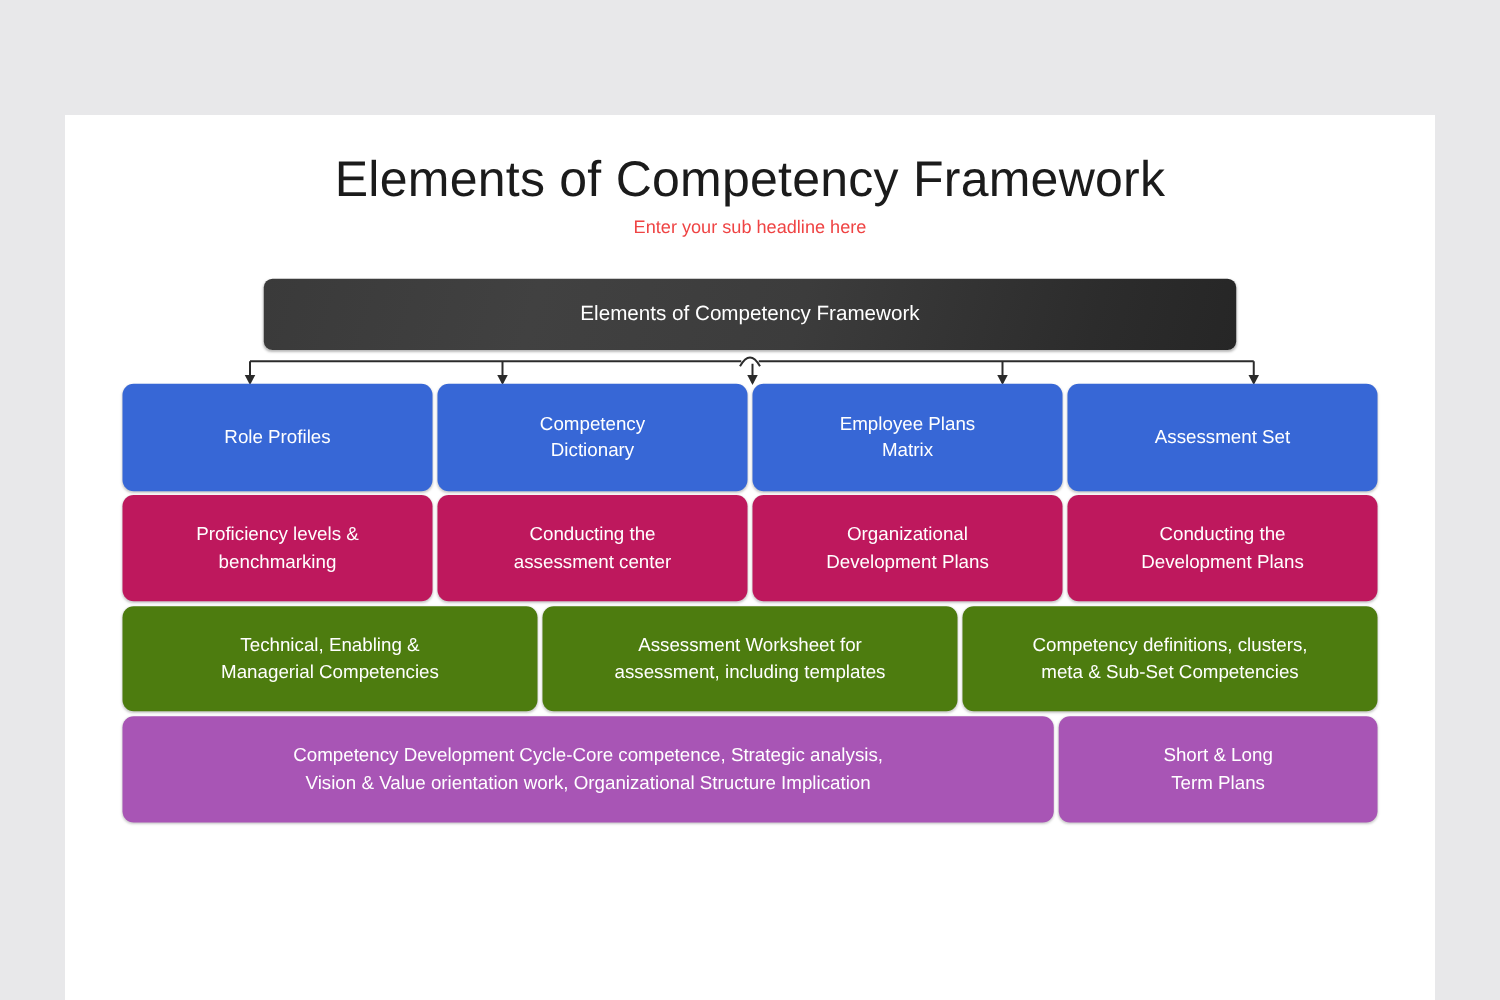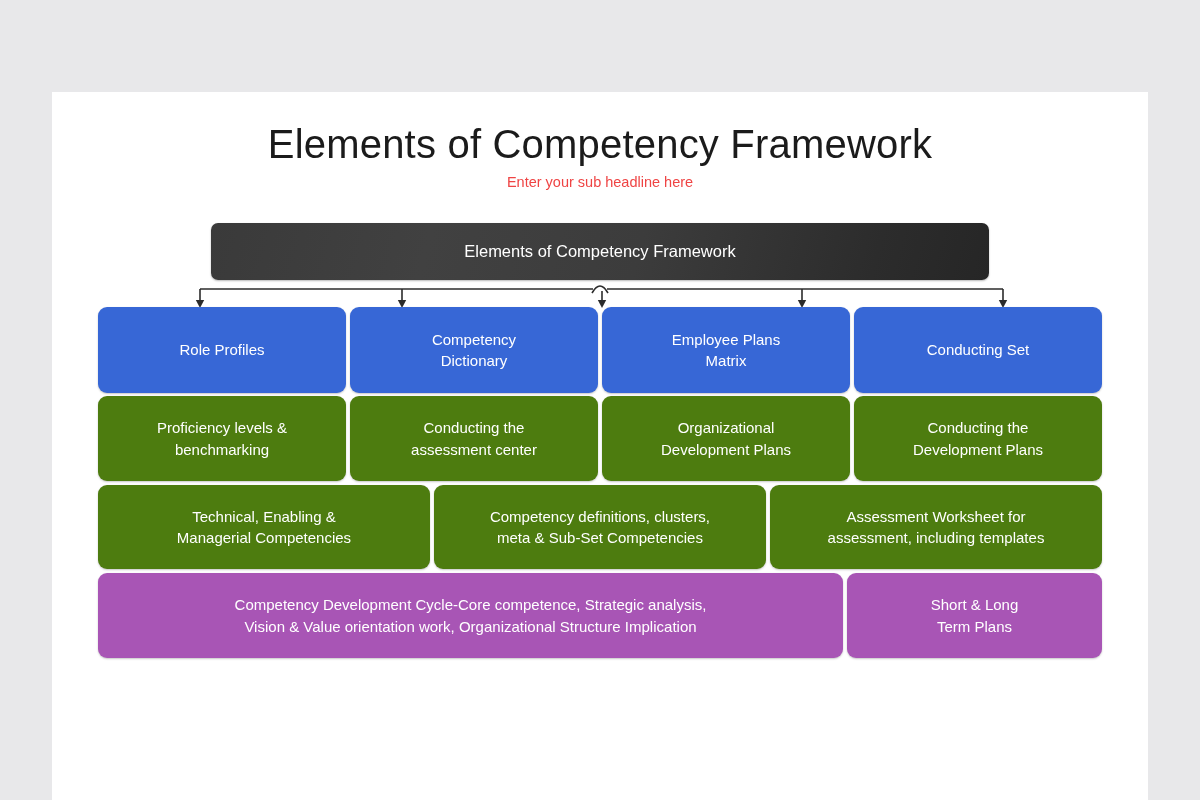--- a/index.html
+++ b/index.html
@@ -69,21 +69,21 @@
     display: flex; align-items: center; justify-content: center;
     text-align: center;
     color: #ffffff;
     font-size: 15px;
     line-height: 1.42;
     padding: 4px 8px;
     box-shadow: 0 1px 2px rgba(0,0,0,.22);
     white-space: pre-line;
   }
   .row.r1 .node { background: #3767d6; }
-  .row.r2 .node { background: #4d7c0f; }
+  .row.r2 .node { background: #be185d; }
   .row.r3 .node { background: #4d7c0f; }
   .row.r4 .node { background: #a855b5; text-align: center; }
 
   .row.r4 .node.wide   { flex: 3.05 1 0; }
   .row.r4 .node.narrow { flex: 1 1 0; }
 </style>
 </head>
 <body>
 
 <div id="slide">
@@ -117,41 +117,41 @@
       <path d="M951 30 l-4.2 -8 h8.4 z"></path>
     </g>
   </svg>
 
   <div class="row r1">
     <div class="node">Role Profiles</div>
     <div class="node">Competency
 Dictionary</div>
     <div class="node">Employee Plans
 Matrix</div>
-    <div class="node">Conducting Set</div>
+    <div class="node">Assessment Set</div>
   </div>
 
   <div class="row r2">
     <div class="node">Proficiency levels &amp;
 benchmarking</div>
     <div class="node">Conducting the
 assessment center</div>
     <div class="node">Organizational
 Development Plans</div>
     <div class="node">Conducting the
 Development Plans</div>
   </div>
 
   <div class="row r3">
     <div class="node">Technical, Enabling &amp;
 Managerial Competencies</div>
+    <div class="node">Assessment Worksheet for
+assessment, including templates</div>
     <div class="node">Competency definitions, clusters,
 meta &amp; Sub-Set Competencies</div>
-    <div class="node">Assessment Worksheet for
-assessment, including templates</div>
   </div>
 
   <div class="row r4">
     <div class="node wide">Competency Development Cycle-Core competence, Strategic analysis,
 Vision &amp; Value orientation work, Organizational Structure Implication</div>
     <div class="node narrow">Short &amp; Long
 Term Plans</div>
   </div>
 
 </div>

